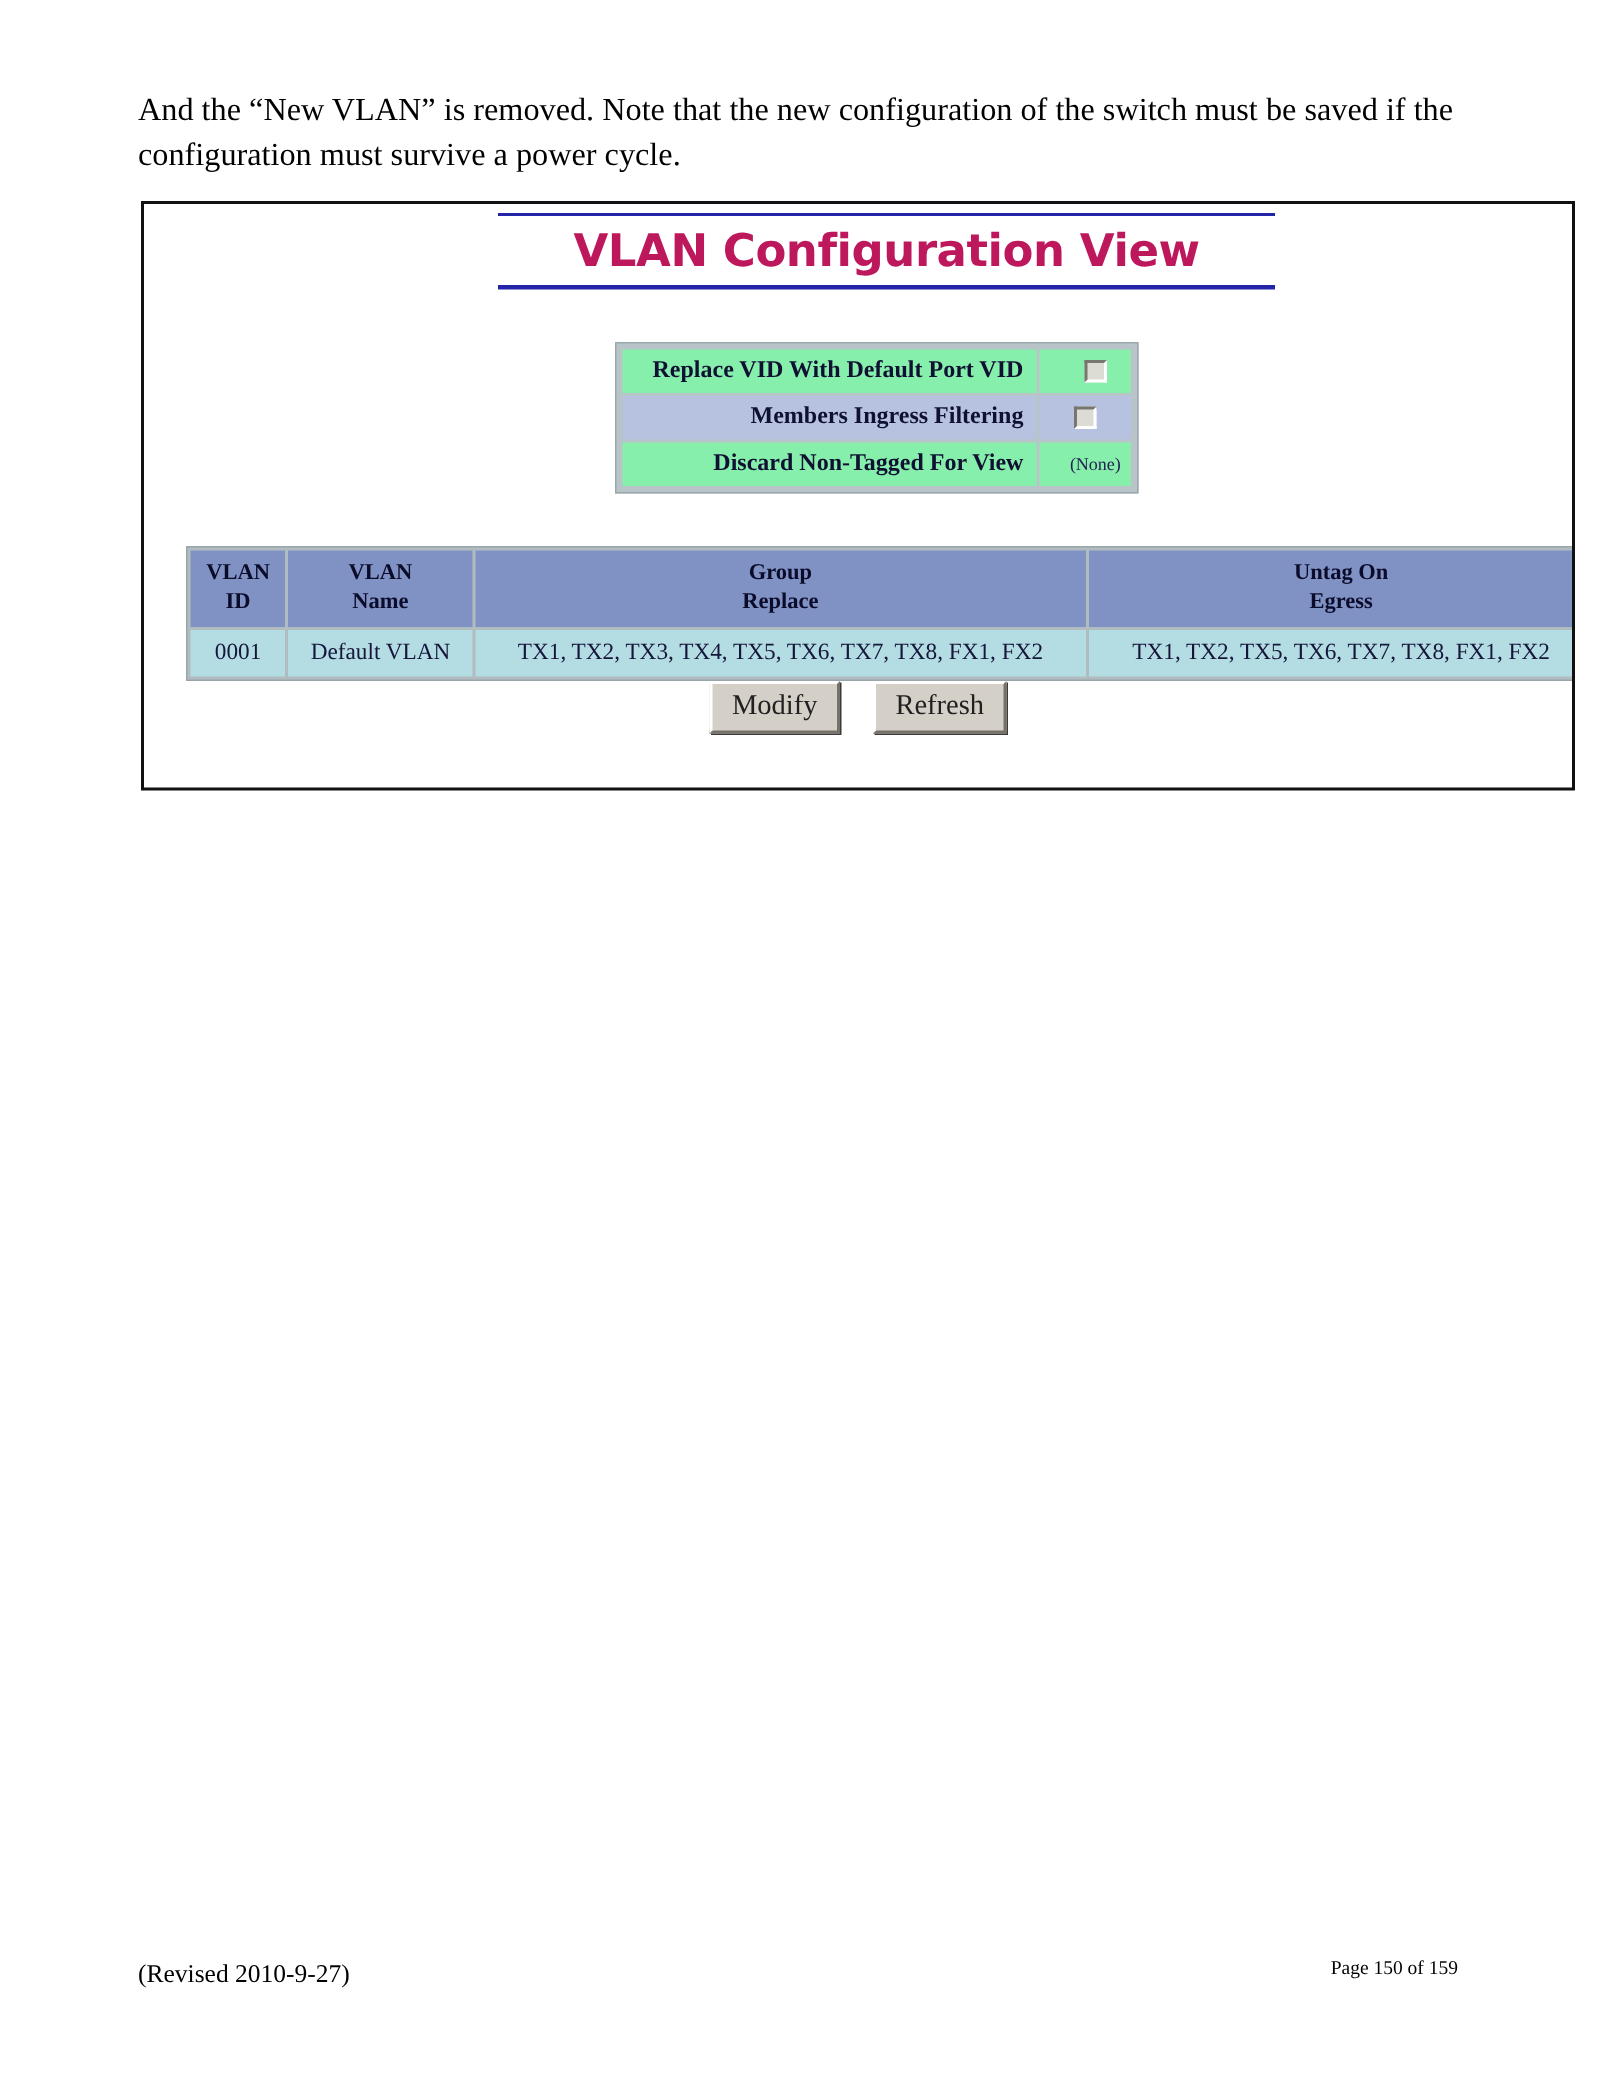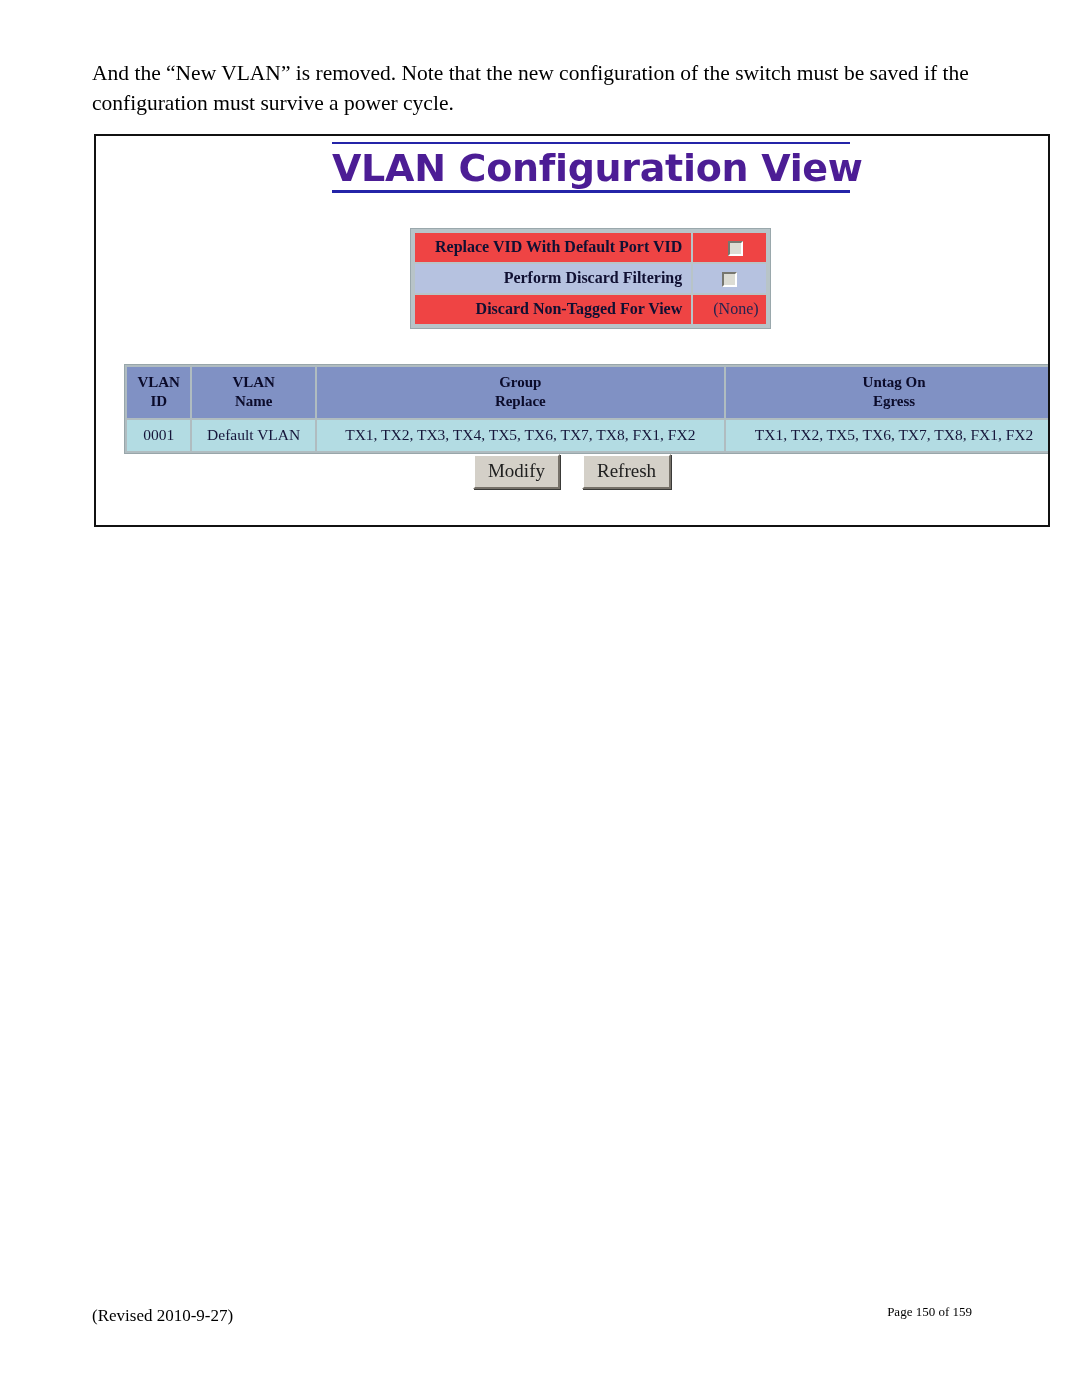--- a/index.html
+++ b/index.html
@@ -51,23 +51,23 @@
     width: 518px;
     text-align: center;
   }
   .title-rule-top {
     height: 2px;
     background: #2424a8;
     width: 100%;
   }
   .vlan-title {
     font-family: "DejaVu Sans", "Liberation Sans", sans-serif;
-    font-size: 38px;
+    font-size: 30px;
     font-weight: bold;
-    color: #4c1d95;
+    color: #be185d;
     letter-spacing: -0.3px;
     line-height: 42px;
     padding: 3px 0 1px 0;
     white-space: nowrap;
   }
   .title-rule-bottom {
     height: 3px;
     background: #2424a8;
     width: 100%;
   }
@@ -97,25 +97,25 @@
     white-space: nowrap;
     width: 258px;
     box-sizing: border-box;
   }
   .opt-value {
     padding: 5px 7px 6px 7px;
     text-align: center;
     width: 56px;
     box-sizing: border-box;
   }
-  .row-cyan .opt-label, .row-cyan .opt-value { background: #ef4444; padding-left: 20px; }
+  .row-cyan .opt-label, .row-cyan .opt-value { background: #86efac; padding-left: 20px; }
   .row-blue .opt-label, .row-blue .opt-value { background: #b6c2e0; }
   .opt-none {
     font-family: "Liberation Serif", "DejaVu Serif", serif;
-    font-size: 16px;
+    font-size: 12px;
     color: #242450;
     white-space: nowrap;
   }
 
   
   .cb {
     display: inline-block;
     width: 15px;
     height: 15px;
     background: #dcdcd4;
@@ -240,21 +240,21 @@
   <div class="options-table">
     <table>
       <tbody>
         <tr class="row-cyan">
           <td class="opt-label">Replace VID With Default Port VID</td>
           <td class="opt-value">
             <span class="cb"></span>
           </td>
         </tr>
         <tr class="row-blue">
-          <td class="opt-label">Perform Discard Filtering</td>
+          <td class="opt-label">Members Ingress Filtering</td>
           <td class="opt-value">
             <span class="cb"></span>
           </td>
         </tr>
         <tr class="row-cyan">
           <td class="opt-label">Discard Non-Tagged For View</td>
           <td class="opt-value">
             <span class="opt-none">(None)</span>
           </td>
         </tr>

